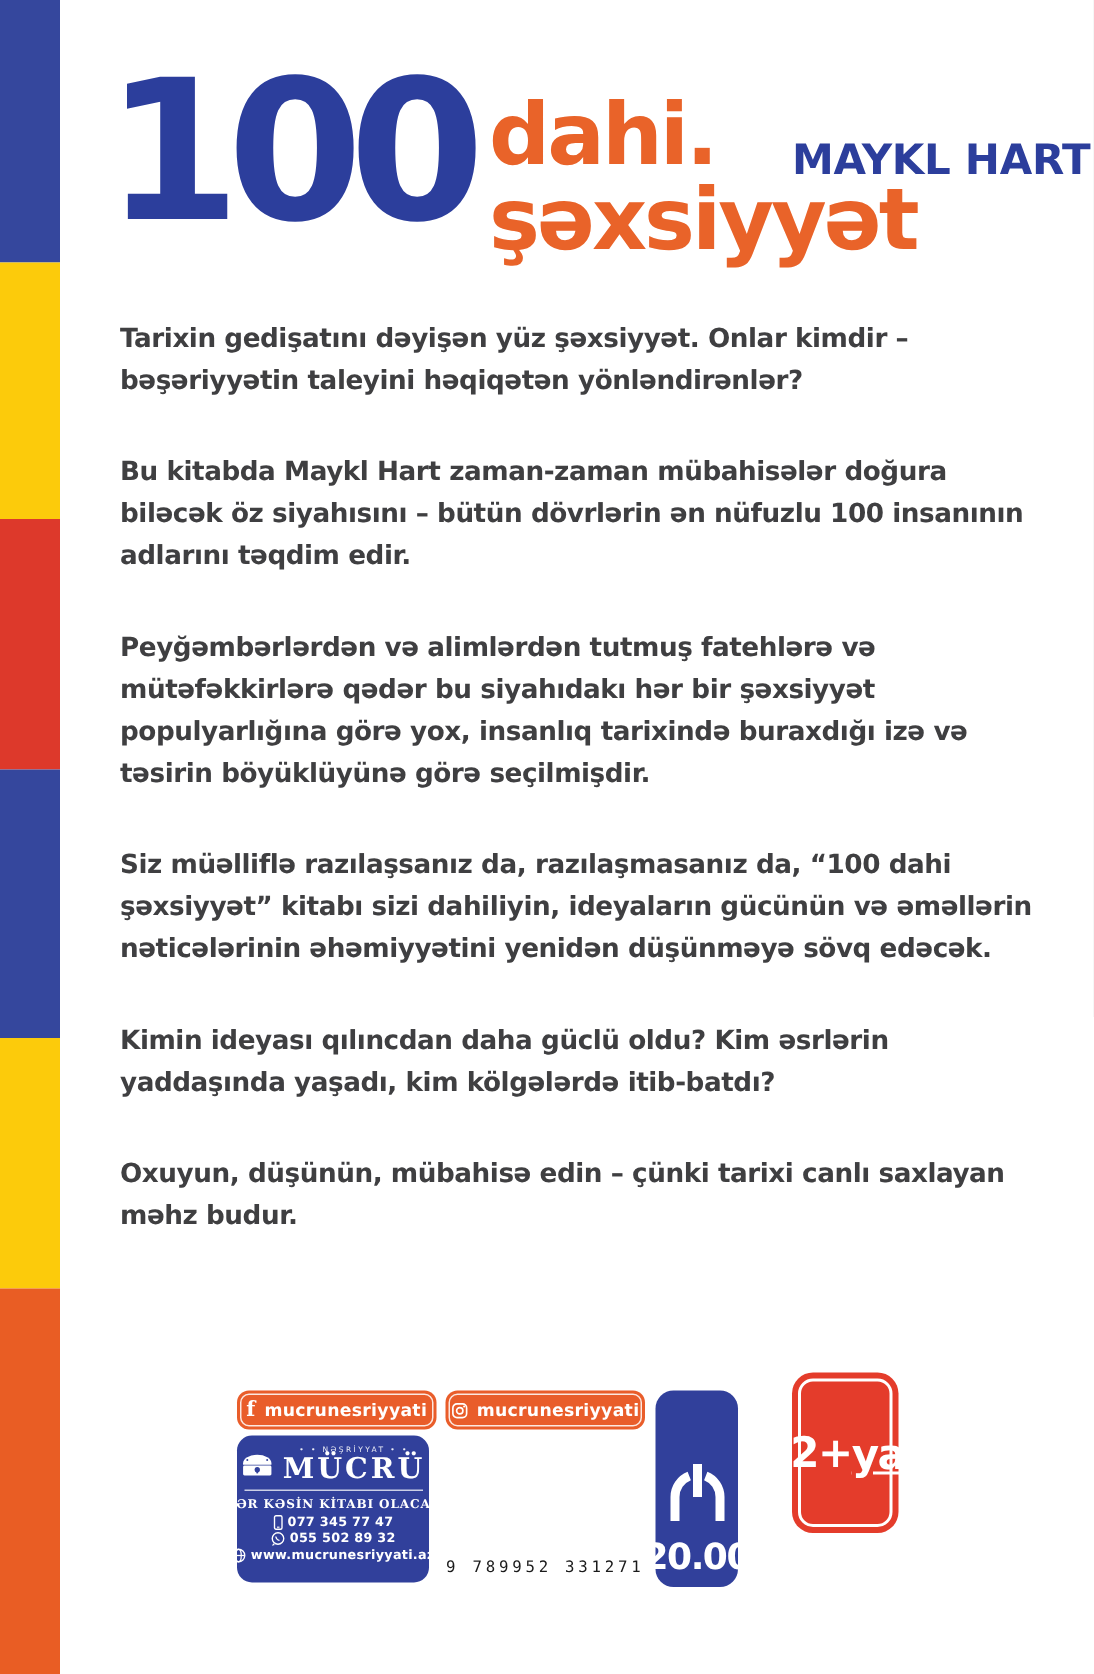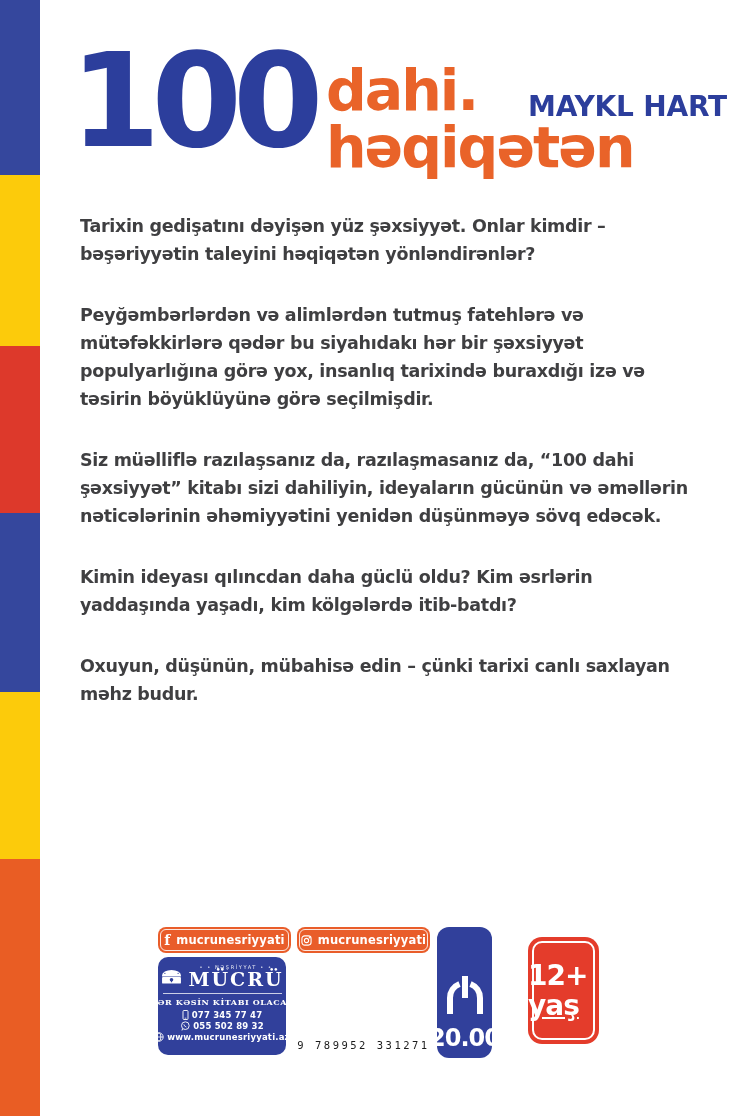--- a/index.html
+++ b/index.html
@@ -82,23 +82,23 @@
   
   .price{
     position:absolute; left:437px; top:927px; width:55px; height:131px;
     background:#31409B; border-radius:12px; display:flex; flex-direction:column;
     align-items:center; justify-content:flex-end; color:#fff; box-sizing:border-box; padding-bottom:8px;
   }
   .manat{margin-bottom:10px;}
   .amount{font-size:24px; font-weight:bold; letter-spacing:-1px; line-height:1;}
   
   .age{
-    position:absolute; left:528px; top:937px; width:71px; height:107px;
-    background:#E43C2B; border-radius:14px; display:flex; flex-direction:column;
-    align-items:flex-start; justify-content:center; color:#fff;
+    position:absolute; left:528px; top:915px; width:71px; height:107px;
+    background:#E43C2B; border-radius:14px; display:flex; flex-direction:row;
+    align-items:center; justify-content:center; color:#fff;
   }
   .age .inner-line{position:absolute; inset:4px; border:2px solid #fff; border-radius:10px; pointer-events:none;}
   .age .l1{font-size:28px; font-weight:bold; line-height:1; letter-spacing:-1px;}
   .age .l2{font-size:28px; font-weight:bold; line-height:1; margin-top:2px; letter-spacing:-1px;text-decoration:underline;}
   svg{display:block;}
 </style>
 </head>
 <body>
 
 <div class="page">
@@ -108,27 +108,30 @@
     <div class="seg s2" style="background-color: rgb(252, 203, 11);"></div>
     <div class="seg s3" style="background-color: rgb(221, 57, 43);"></div>
     <div class="seg s4" style="background-color: rgb(53, 71, 157);"></div>
     <div class="seg s5" style="background-color: rgb(252, 203, 11);"></div>
     <div class="seg s6" style="background-color: rgb(233, 93, 36);"></div>
   </div>
 
   <div class="num100" style="color: rgb(44, 62, 156);">100</div>
   <div class="title" style="color: rgb(233, 99, 41);">
     <div>dahi.</div>
-    <div>həqiqətən</div>
+    <div>şəxsiyyət</div>
   </div>
   <div class="author" style="color: rgb(44, 62, 156);">MAYKL HART</div>
 
   <div class="body-copy">
     <p>Tarixin gedişatını dəyişən yüz şəxsiyyət. Onlar kimdir –
 bəşəriyyətin taleyini həqiqətən yönləndirənlər?</p>
+    <p>Bu kitabda Maykl Hart zaman-zaman mübahisələr doğura
+biləcək öz siyahısını – bütün dövrlərin ən nüfuzlu 100 insanının
+adlarını təqdim edir.</p>
     <p>Peyğəmbərlərdən və alimlərdən tutmuş fatehlərə və
 mütəfəkkirlərə qədər bu siyahıdakı hər bir şəxsiyyət
 populyarlığına görə yox, insanlıq tarixində buraxdığı izə və
 təsirin böyüklüyünə görə seçilmişdir.</p>
     <p>Siz müəlliflə razılaşsanız da, razılaşmasanız da, “100 dahi
 şəxsiyyət” kitabı sizi dahiliyin, ideyaların gücünün və əməllərin
 nəticələrinin əhəmiyyətini yenidən düşünməyə sövq edəcək.</p>
     <p>Kimin ideyası qılıncdan daha güclü oldu? Kim əsrlərin
 yaddaşında yaşadı, kim kölgələrdə itib-batdı?</p>
     <p>Oxuyun, düşünün, mübahisə edin – çünki tarixi canlı saxlayan

